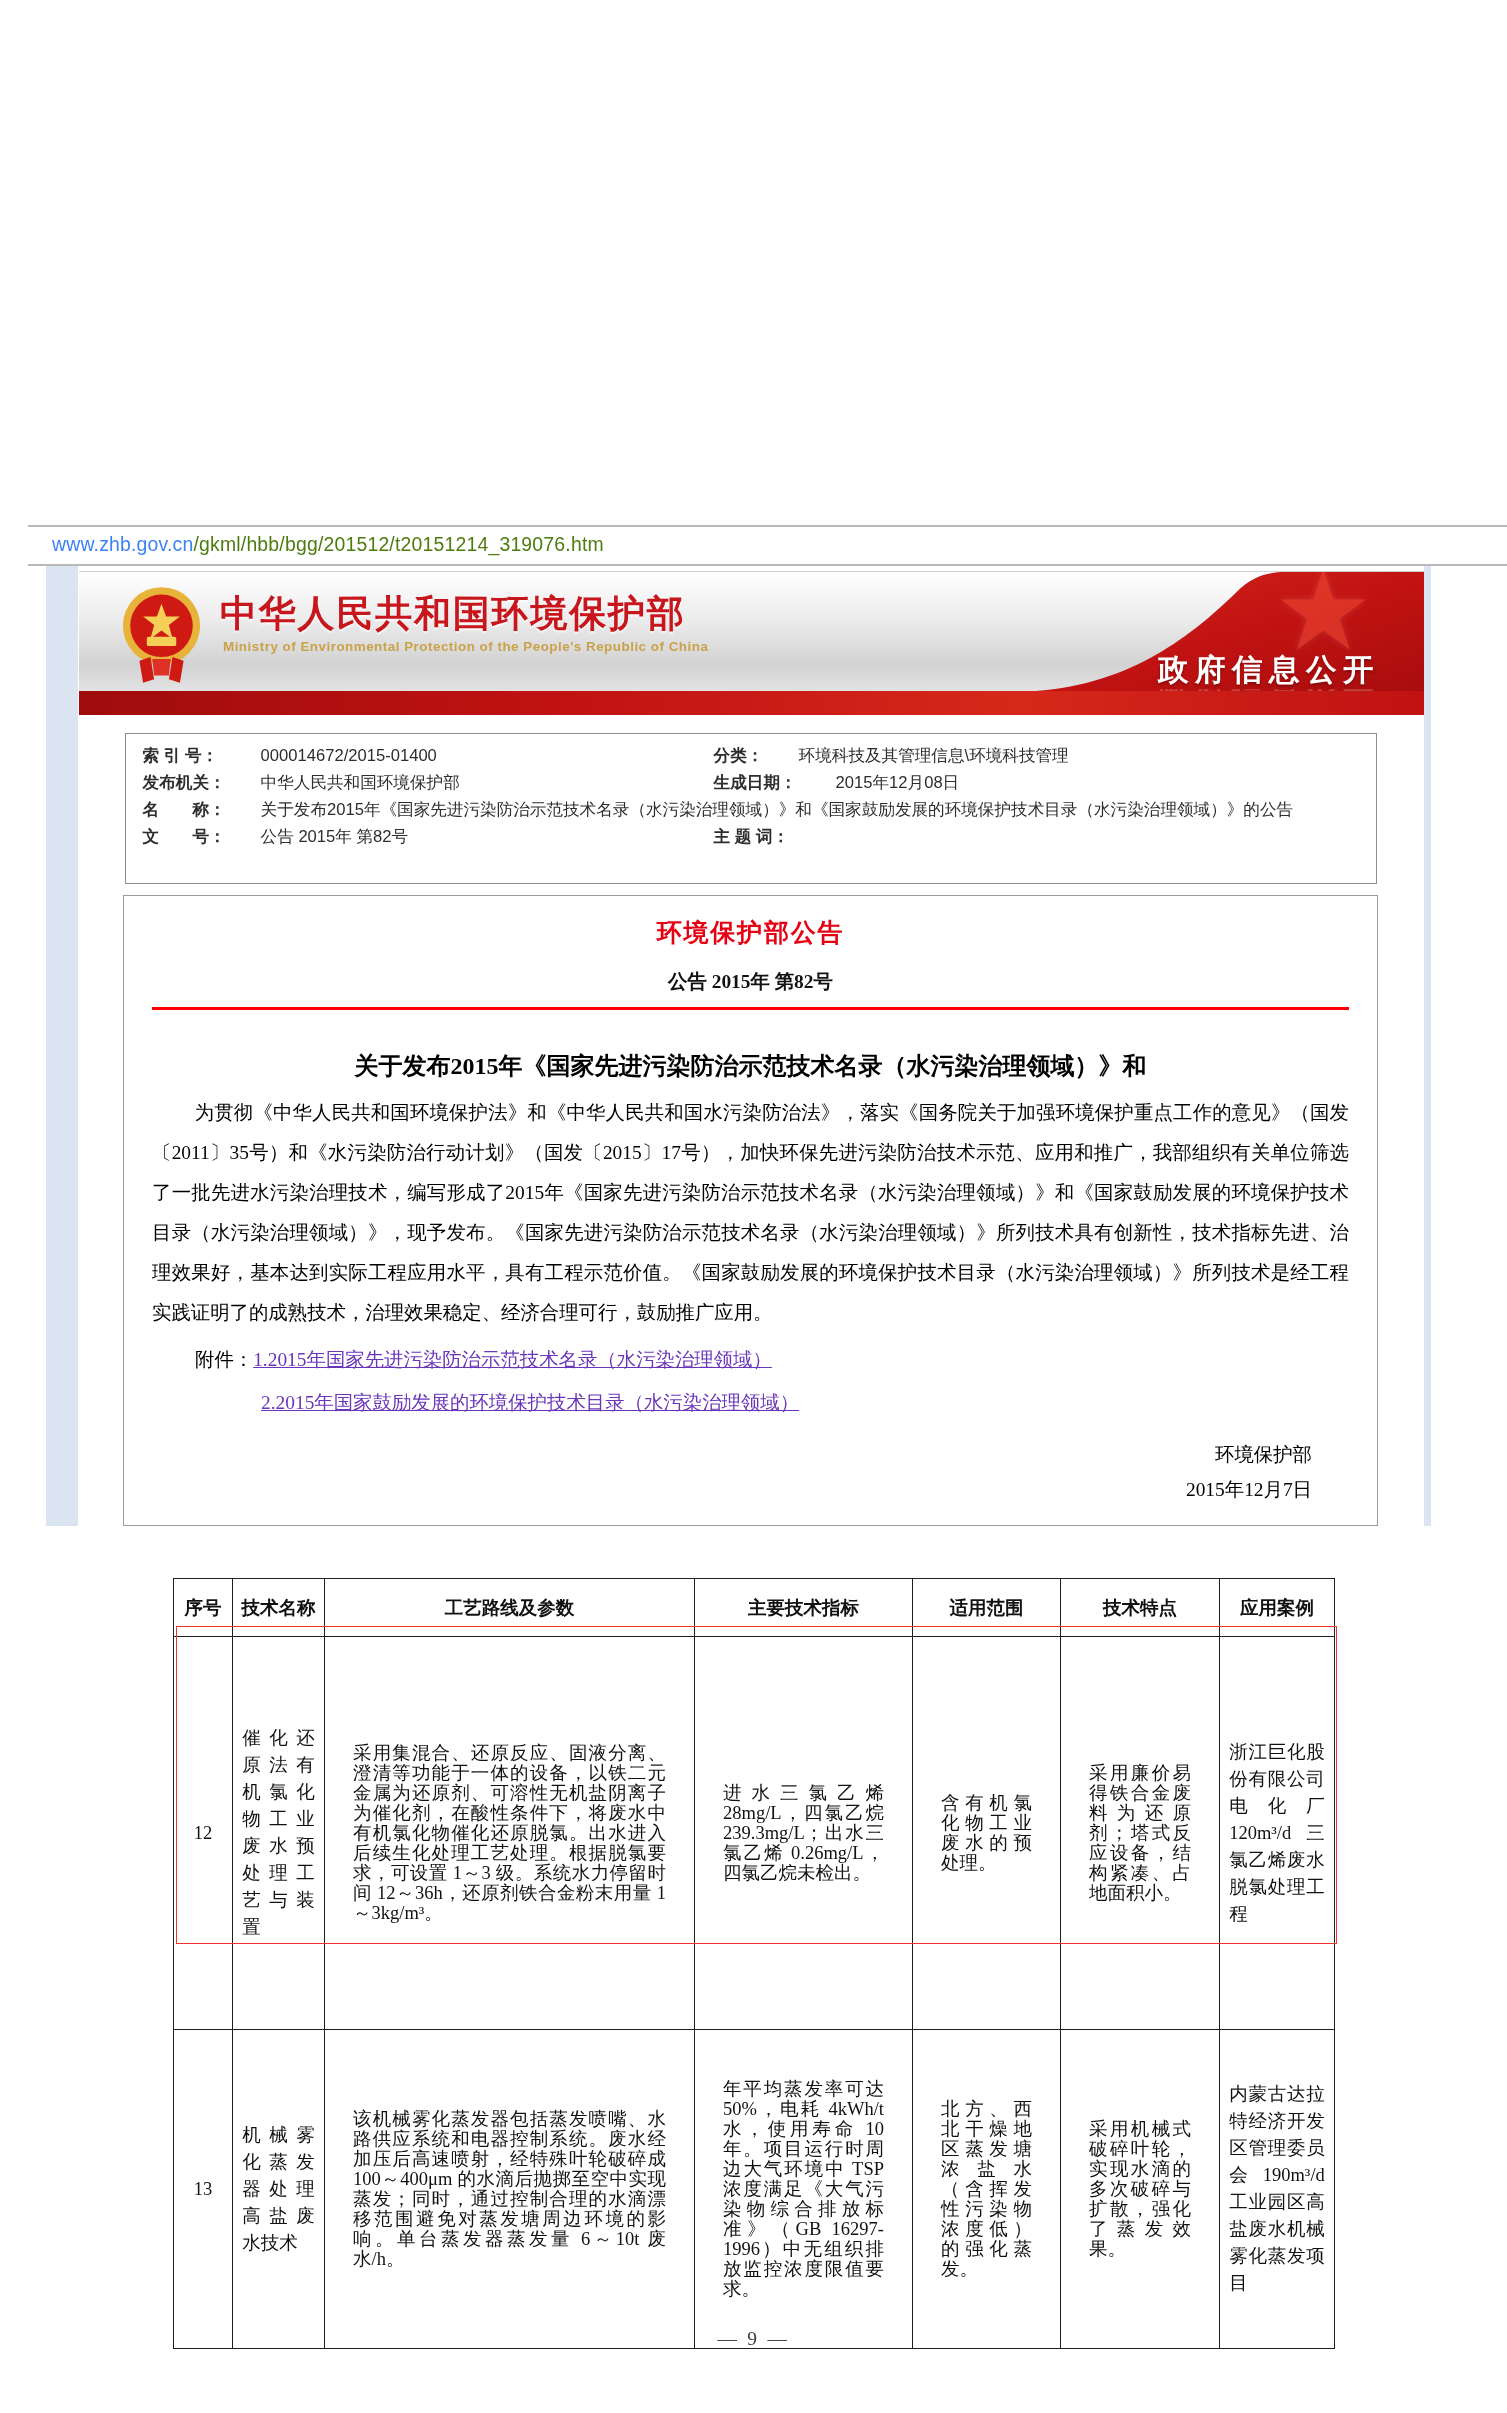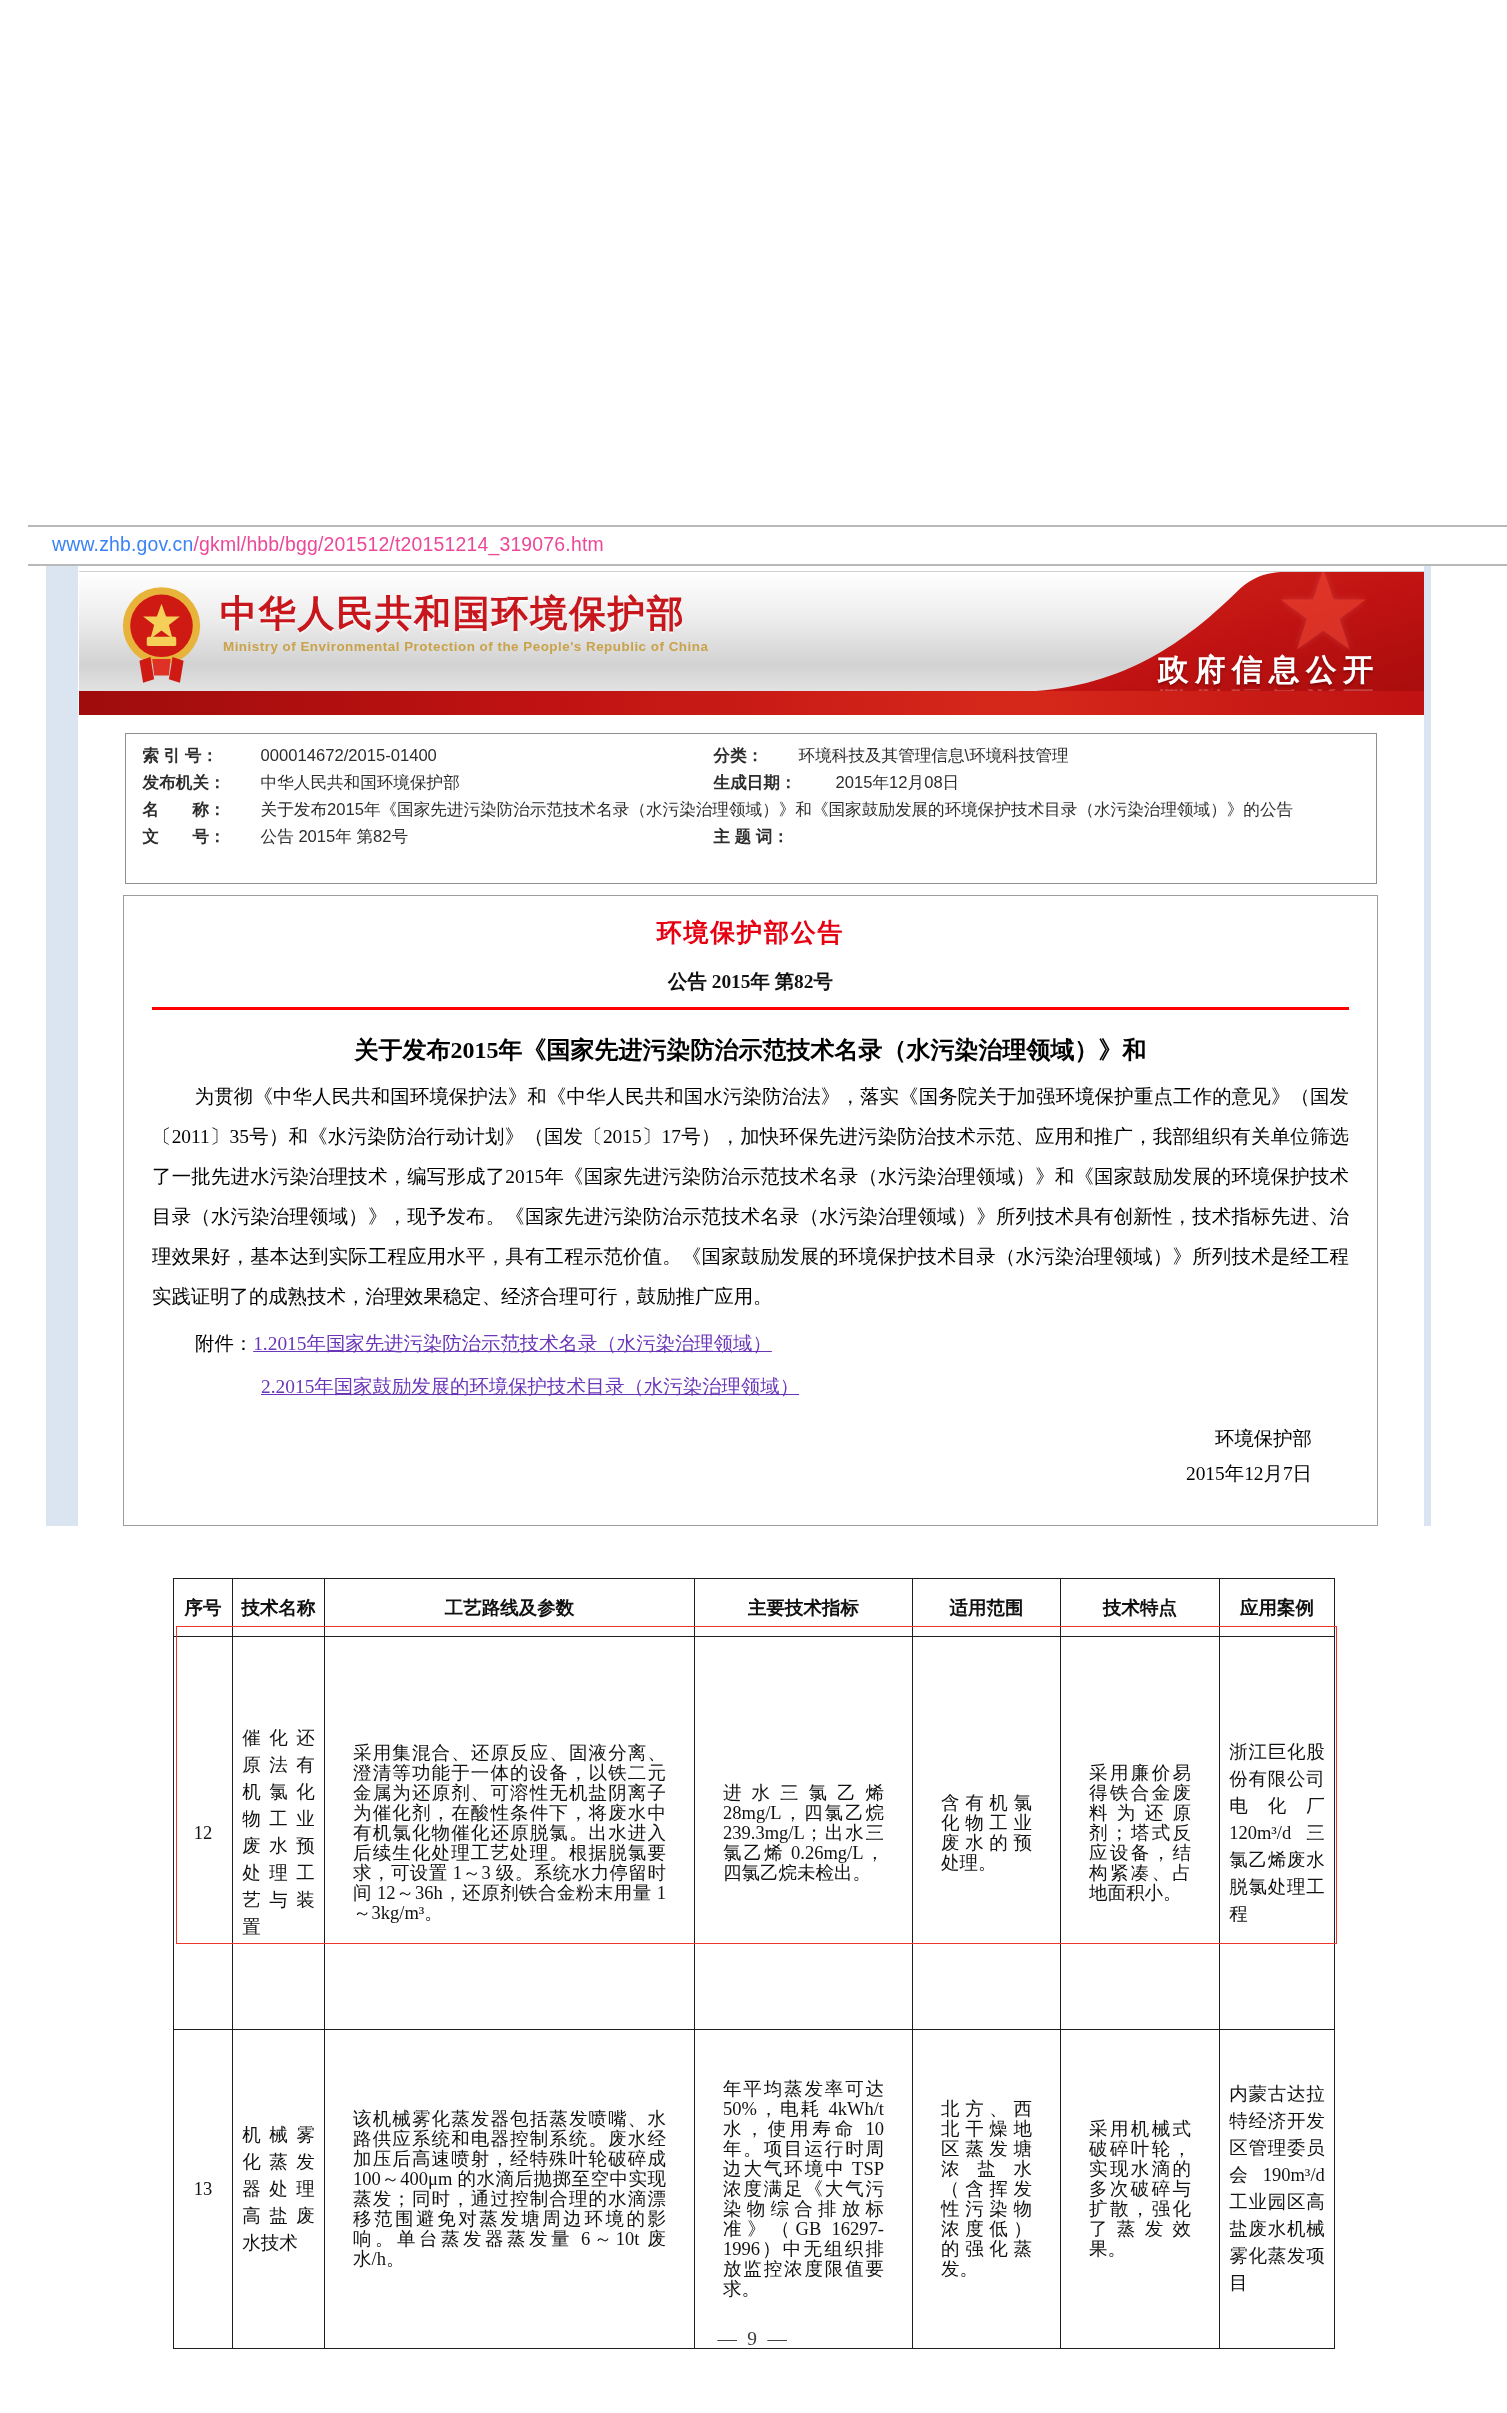--- a/index.html
+++ b/index.html
@@ -6,21 +6,21 @@
   html,body { background:#ffffff; }
   #canvas {
     position:relative; width:1507px; height:2413px; background:#fff;
     font-family:"Liberation Sans", sans-serif; color:#111; overflow:hidden;
   }
   
   .chrome-line { position:absolute; left:28px; right:0; height:1.8px; background:#b9b9b9; }
   .url-bar { position:absolute; left:52px; top:529px; height:31px; font-size:19.4px;
              line-height:31px; letter-spacing:0.2px; }
   .url-domain { color:#3b82f6; }
-  .url-path { color:#ec4899; }
+  .url-path { color:#4d7c0f; }
   
   .side-strip { position:absolute; top:566px; height:960px; background:#dbe5f1; }
   .strip-left  { left:46px;  width:32px; }
   .strip-right { left:1424px; width:7.4px; }
   
   .banner { position:absolute; left:79px; top:571px; width:1345px; height:144px; }
   .banner-main { position:absolute; inset:0 0 24px 0;
     background:linear-gradient(180deg,#ffffff 0%,#ececec 40%,#d2d2d2 78%,#e2e2e2 100%);
     border-top:0.9px solid #cfcfcf; overflow:hidden; }
   .banner-red-svg { position:absolute; right:0; top:0; height:100%; width:100%; }
@@ -51,21 +51,21 @@
   
   .doc-box { position:absolute; left:123px; top:895px; width:1255px; height:631px;
     border:0.9px solid #9c9c9c; background:#fff; padding:20.3px 28px 0 28px;
     font-family:"Liberation Serif", serif; color:#000; overflow:hidden; }
   .doc-org { text-align:center; font-size:25px; font-weight:bold; color:#e60012;
     letter-spacing:1.8px; line-height:33px; }
   .doc-number { text-align:center; font-size:19.4px; font-weight:bold; color:#111;
     line-height:28px; margin-top:18.5px; }
   .doc-rule { height:3.7px; background:#fe0000; margin-top:11px; }
   .doc-title { text-align:center; font-size:24px; font-weight:bold; line-height:37px;
-    margin-top:22px; }
+    margin-top:38px; }
   .doc-para { font-size:19.4px; line-height:40px; text-align:justify; text-indent:2.2em;
     margin-top:7.4px; color:#000; }
   .doc-attach { margin-top:5.5px; margin-left:43px; font-size:19.4px; line-height:43px; }
   .attach-line2 { margin-left:66px; }
   .doc-link { color:#6a35b8; text-decoration:underline; cursor:pointer; }
   .doc-sign { text-align:right; padding-right:37px; font-size:19.4px; line-height:35px;
     margin-top:13px; }
   
   .tech-table { position:absolute; left:173px; top:1578px; border-collapse:collapse;
     table-layout:fixed; width:1161px; font-family:"Liberation Serif", serif; color:#111; }

